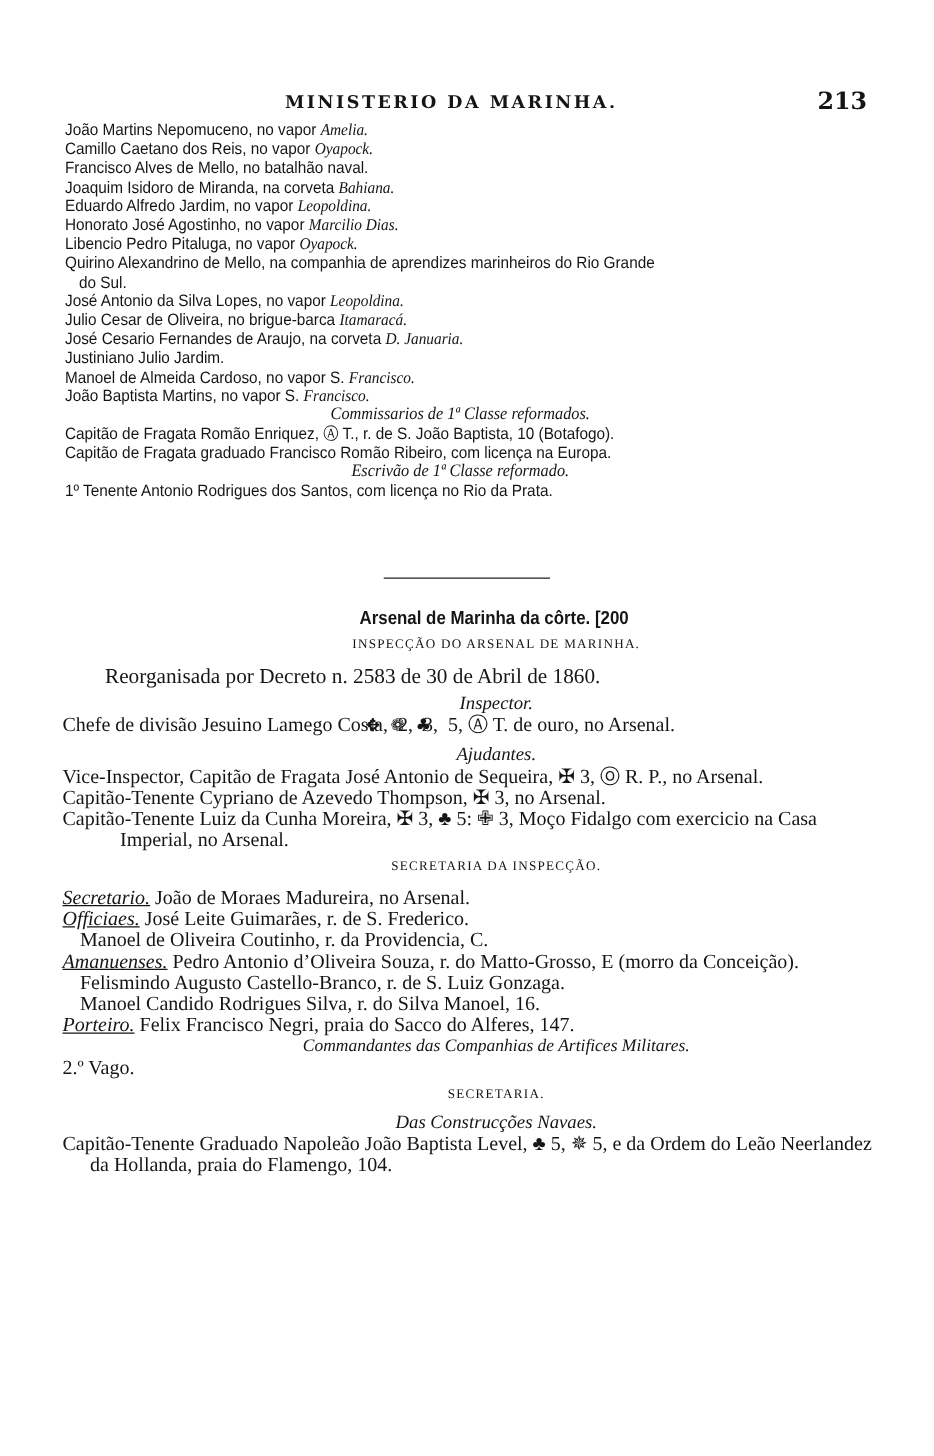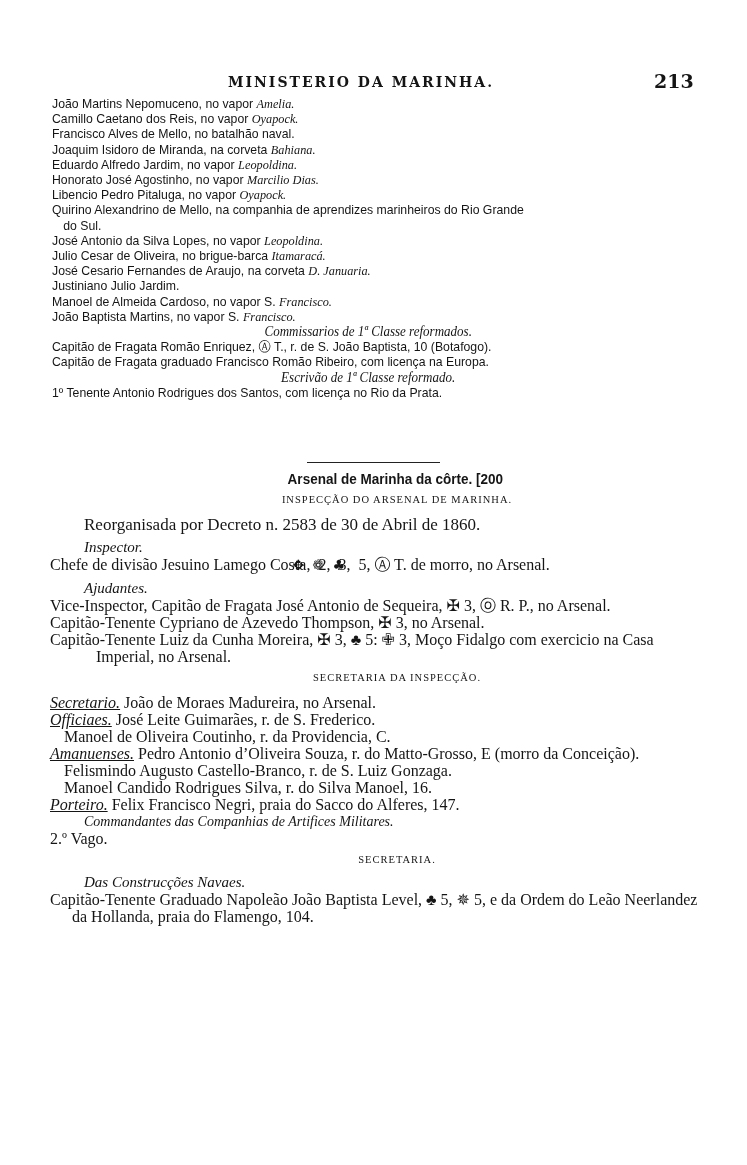--- a/index.html
+++ b/index.html
@@ -21,27 +21,27 @@
       position: absolute; left: 52px; top: 96px; width: 640px;
       font-family: "Liberation Sans", sans-serif; font-size: 13.2px; line-height: 15.2px;
       transform: scaleX(0.93); transform-origin: left top;
     }
     .block1 .line { white-space: nowrap; }
     .block1 .cont { padding-left: 12px; }
     .block1 .subhead { text-align: center; font-style: italic; font-family: "Liberation Serif", serif; font-size: 14px; padding-left: 40px; }
     i { font-style: italic; font-family: "Liberation Serif", serif; }
     .rule { position: absolute; left: 307px; top: 462px; width: 133px; height: 0; border-top: 1.5px solid #222; }
     .block2 {
-      position: absolute; left: 50px; top: 460px; width: 660px;
+      position: absolute; left: 50px; top: 476px; width: 660px;
       font-family: "Liberation Serif", serif; font-size: 16px; line-height: 17px;
     }
     .sec-title { text-align: center; font-family: "Liberation Sans", sans-serif; font-weight: bold; font-size: 15px; margin: 10px 0 0 0; padding-left: 34px; transform: scaleX(0.9); }
     .small-caps { text-align: center; font-size: 10.5px; letter-spacing: 1px; margin-top: 4px; padding-left: 34px; }
     .decree { font-size: 17px; margin-top: 8px; padding-left: 34px; }
-    .italic-head { font-style: italic; font-size: 15px; margin-top: 6px; padding-left: 34px; font-family: Liberation Serif, serif; }
+    .italic-head { text-align: center; font-style: italic; font-size: 15px; margin-top: 6px; padding-left: 34px; font-family: Liberation Serif, serif; }
     .entry { margin: 0; }
     .entry.hang { padding-left: 22px; text-indent: -22px; }
     .entry.hang2 { padding-left: 46px; text-indent: -46px; }
     .indent { padding-left: 14px; }
     .sym { display: inline-block; font-family: "DejaVu Sans", sans-serif; font-size: 14px; }
     .lead-it { font-style: italic; text-decoration: underline; }
   </style>
 </head>
 <body>
 
@@ -77,21 +77,21 @@
 
 <div class="rule"></div>
 
 <div class="block2">
   <div class="sec-title">Arsenal de Marinha da côrte. [200</div>
   <div class="small-caps">INSPECÇÃO DO ARSENAL DE MARINHA.</div>
   <div class="decree">Reorganisada por Decreto n. 2583 de 30 de Abril de 1860.</div>
 
   <div class="italic-head">Inspector.</div>
   <p class="entry hang">
-    <span>Chefe de divisão Jesuino Lamego Costa, </span><span id="insp-decos"><span class="sym">✥</span><span> 2, </span><span class="sym">❁</span><span> 3, </span><span class="sym">♣</span><span> 5, </span></span><span> Ⓐ T. de morro, no Arsenal.</span>
+    <span>Chefe de divisão Jesuino Lamego Costa, </span><span id="insp-decos"><span class="sym">✥</span><span> 2, </span><span class="sym">❁</span><span> 3, </span><span class="sym">♣</span><span> 5, </span></span><span> Ⓐ T. de ouro, no Arsenal.</span>
   </p>
 
   <div class="italic-head">Ajudantes.</div>
   <p class="entry hang2">Vice-Inspector, Capitão de Fragata José Antonio de Sequeira, ✠ 3, ⓞ R. P., no Arsenal.</p>
   <p class="entry">Capitão-Tenente Cypriano de Azevedo Thompson, ✠ 3, no Arsenal.</p>
   <p class="entry hang2">Capitão-Tenente Luiz da Cunha Moreira, ✠ 3, ♣ 5: ✙ 3, Moço Fidalgo com exercicio na Casa Imperial, no Arsenal.</p>
 
   <div class="small-caps">SECRETARIA DA INSPECÇÃO.</div>
   <div id="secretaria" style="margin-top:8px;">
       <p class="entry hang2"><span class="lead-it">Secretario.</span><span> João de Moraes Madureira, no Arsenal.</span></p>

